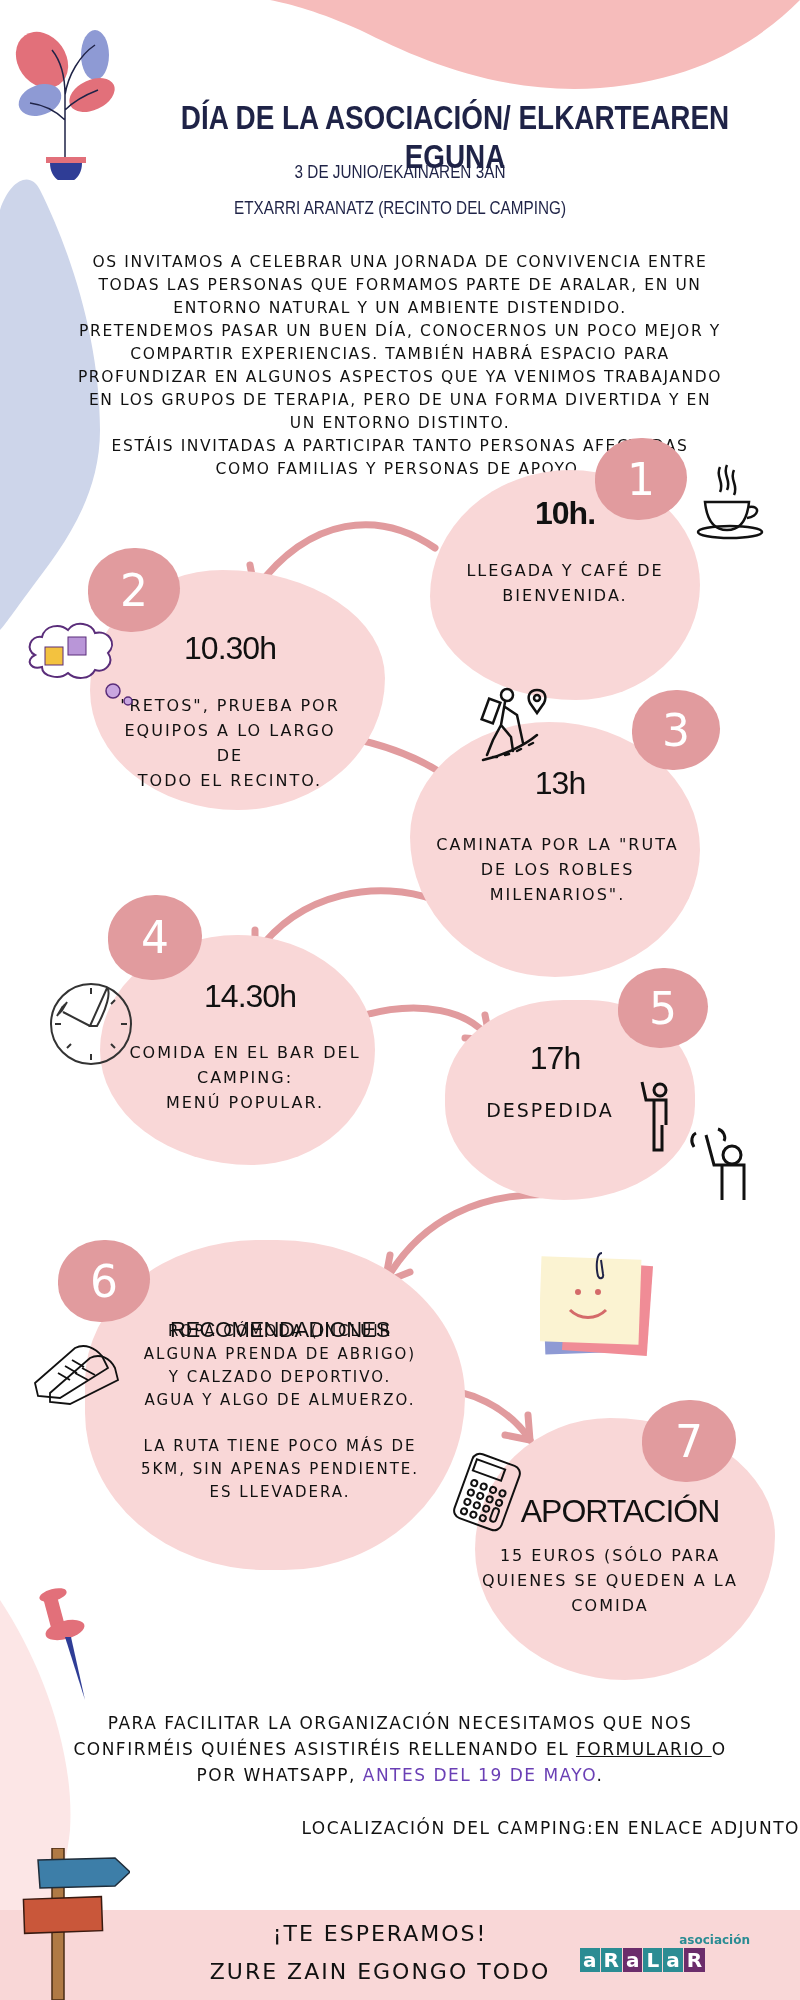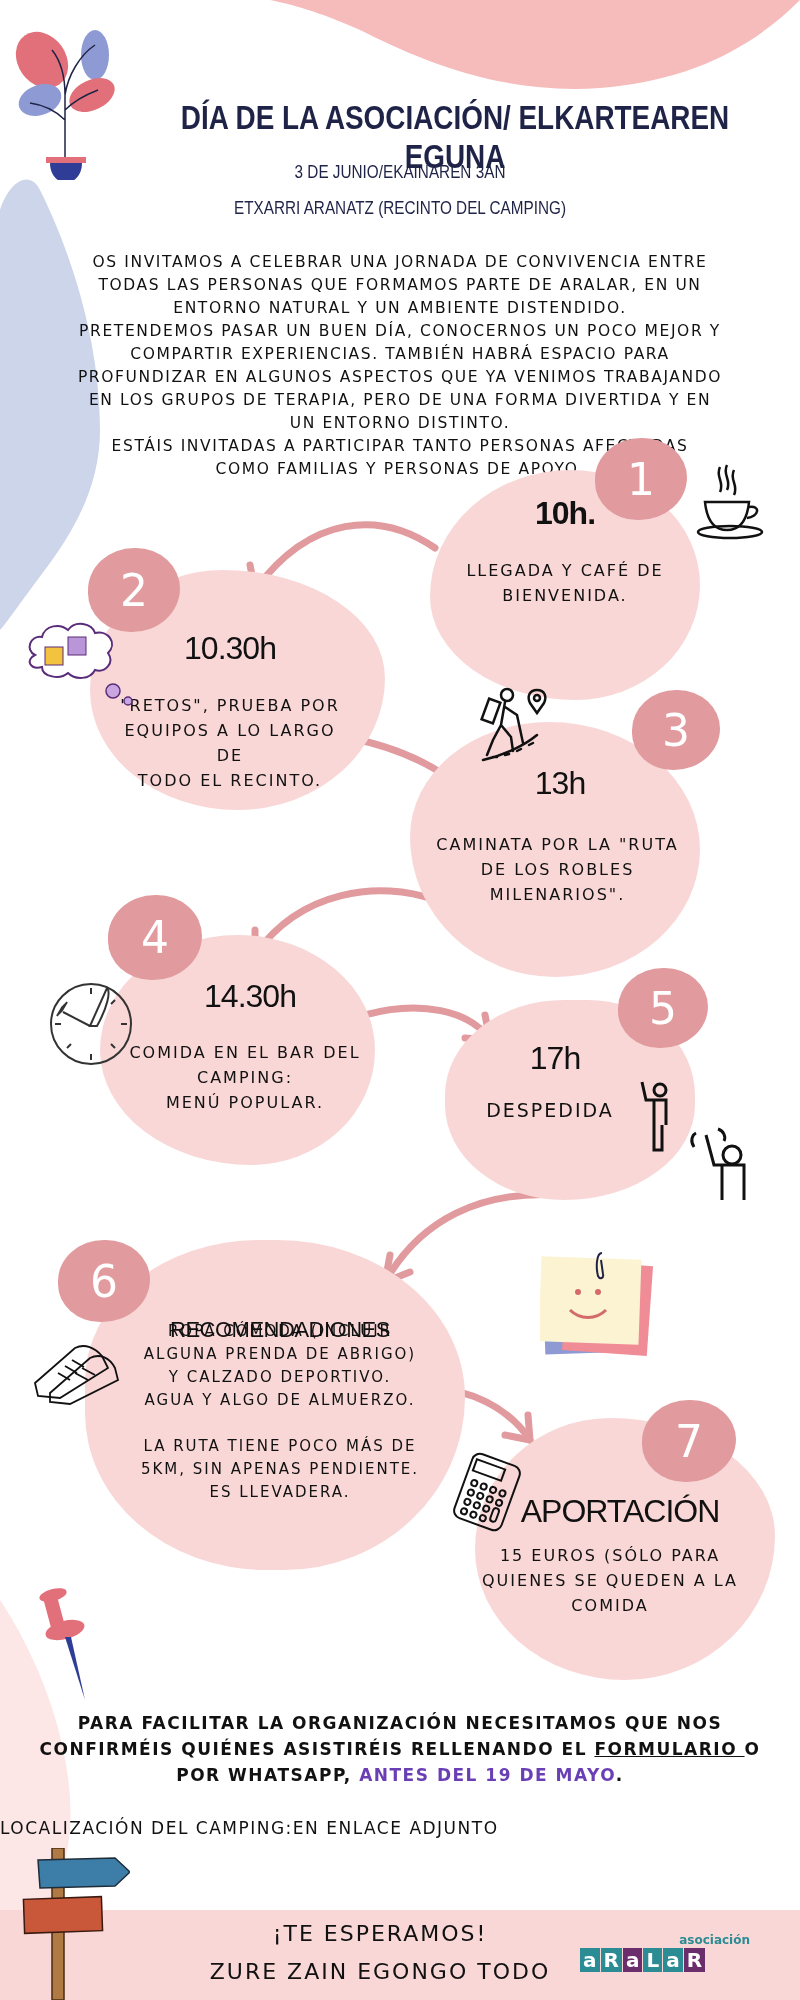--- a/index.html
+++ b/index.html
@@ -219,26 +219,26 @@
 
 <div class="abs" style="left:35px;top:1585px;width:60px;height:120px;">
   <svg width="60" height="120" viewBox="0 0 60 120">
     <ellipse cx="18" cy="10" rx="14" ry="6" fill="#e2707a" transform="rotate(-15 18 10)"></ellipse>
     <rect x="12" y="12" width="14" height="30" fill="#e2707a" transform="rotate(-15 18 27)"></rect>
     <ellipse cx="30" cy="45" rx="20" ry="9" fill="#e2707a" transform="rotate(-15 30 45)"></ellipse>
     <path d="M30 52 L50 115 L36 52 Z" fill="#2f3d96"></path>
   </svg>
 </div>
 
-<div class="abs" style="left:0;top:1710px;width:800px;text-align:center;font-size:17px;letter-spacing:1.5px;line-height:26px;color:#111;font-weight:bold;">
+<div class="abs" style="left:0;top:1710px;width:800px;text-align:center;font-size:17px;letter-spacing:1.5px;line-height:26px;color:#111;">
   <div>PARA FACILITAR LA ORGANIZACIÓN NECESITAMOS QUE NOS</div>
   <div><span>CONFIRMÉIS QUIÉNES ASISTIRÉIS RELLENANDO EL </span><span style="text-decoration:underline;cursor:pointer;text-align:center;">FORMULARIO </span><span>O</span></div>
   <div><span>POR WHATSAPP, </span><span style="color:#6a3fb5;">ANTES DEL 19 DE MAYO</span><span>.</span></div>
 </div>
-<div class="abs" style="left:0;top:1818px;width:800px;text-align:left;font-size:17px;letter-spacing:1.5px;color:#111;">LOCALIZACIÓN DEL CAMPING:EN ENLACE ADJUNTO</div>
+<div class="abs" style="left:0;top:1818px;width:800px;text-align:right;font-size:17px;letter-spacing:1.5px;color:#111;">LOCALIZACIÓN DEL CAMPING:EN ENLACE ADJUNTO</div>
 
 <div class="abs" style="left:0;top:1910px;width:800px;height:90px;background:#f9d7d7;"></div>
 
 <div class="abs" style="left:20px;top:1848px;width:110px;height:152px;">
   <svg width="110" height="152" viewBox="0 0 110 152">
     <rect x="32" y="0" width="12" height="152" fill="#b07a45" stroke="#4a2d15" stroke-width="1.5"></rect>
     <path d="M18 12 L95 10 L110 24 L95 38 L20 40 Z" fill="#3d7ea8" stroke="#1f2d3a" stroke-width="1.5"></path>
     <rect x="4" y="50" width="78" height="34" fill="#c9573a" stroke="#3a1a10" stroke-width="1.5" transform="rotate(-2 43 67)"></rect>
   </svg>
 </div>

